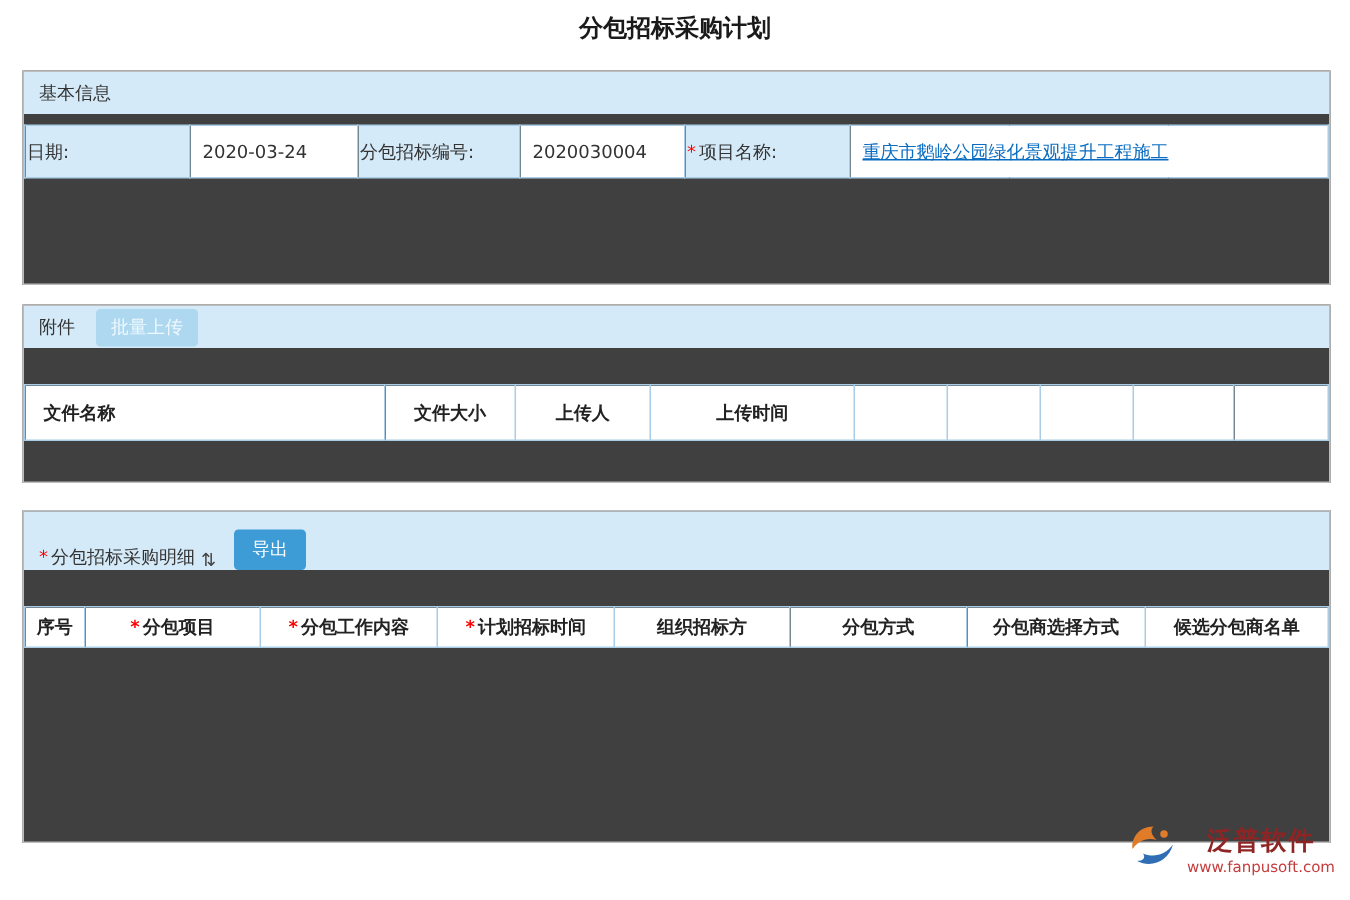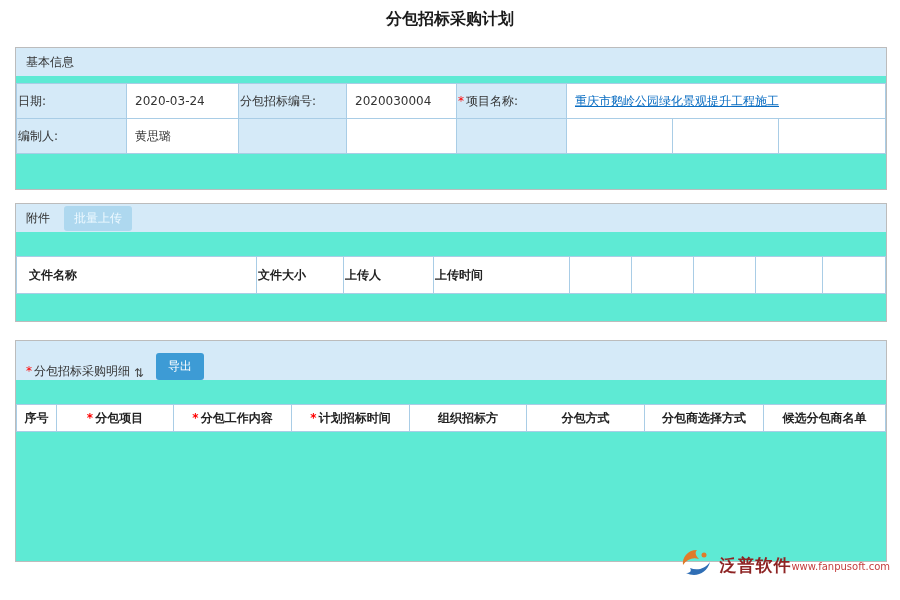--- a/index.html
+++ b/index.html
@@ -3,21 +3,21 @@
 <meta charset="utf-8">
 <style>
   html,body{margin:0;padding:0;}
   body{
     width:900px;height:600px;position:relative;overflow:hidden;
     background:#ffffff;color:#333;
     font-family:"DejaVu Sans","Liberation Sans",sans-serif;font-size:12px;
   }
   .page-title{padding-top:9px;text-align:center;font-size:16px;font-weight:bold;color:#1a1a1a;}
 
-  .section{position:absolute;left:15px;width:870px;border:1px solid #bcbcbc;background:#5eead4;}
+  .section{position:absolute;left:15px;width:870px;border:1px solid #bcbcbc;background:#404040;}
   #sec-basic{top:47px;height:141px;}
   #sec-attach{top:203px;height:117px;}
   #sec-detail{top:340px;height:220px;}
 
   .band{height:28px;background:#d5eaf8;display:flex;align-items:center;padding:0 10px;}
   .band-tall{height:39px;align-items:flex-end;}
   .band-title{color:#333;}
 
   table{border-collapse:collapse;width:100%;table-layout:fixed;}
   td,th{border:1px solid #a9cde6;font-size:12px;overflow:hidden;white-space:nowrap;}
@@ -25,32 +25,32 @@
   .form-table{margin-top:7px;}
   .form-table td{height:32px;}
   .lbl{background:#d5eaf8;text-align:left;padding-right:8px;color:#333;}
   .val{background:#fff;text-align:left;padding-left:8px;color:#333;}
 
   .req{color:#ff0000;margin-right:2px;}
   .req:empty{display:none;margin:0;}
   .link{color:#0a6dc2;text-decoration:underline;cursor:pointer;}
 
   .grid-table{margin-top:24px;}
-  .attach-table th{height:34px;font-weight:bold;text-align:left;background:#fff;color:#222;}
+  .attach-table th{height:34px;font-weight:bold;text-align:center;background:#fff;color:#222;}
   .attach-table th.t-left{text-align:left;padding-left:12px;}
   .detail-table th{height:24px;font-weight:bold;text-align:center;background:#fff;color:#222;}
 
   .btn-light{background:#aed8ef;color:#eef9ff;border:none;border-radius:3px;
     padding:4px 10px;font-size:12px;cursor:pointer;font-family:inherit;margin-left:14px;}
   .btn-primary{background:#3d9bd5;color:#ffffff;border:none;border-radius:3px;
     padding:5px 12px;font-size:12px;cursor:pointer;font-family:inherit;margin-left:12px;}
   .sort-icon{font-size:12px;color:#444;margin-left:4px;cursor:pointer;}
 
   .branding{position:absolute;top:549px;right:10px;display:flex;align-items:center;}
-  .brand-col{display:flex;flex-direction:row;align-items:center;margin-left:5px;}
+  .brand-col{display:flex;flex-direction:column;align-items:center;margin-left:5px;}
   .brand-name{font-size:17px;font-weight:bold;color:#8e2424;letter-spacing:1px;}
   .brand-url{font-size:10px;color:#c43c3c;margin-top:1px;}
 </style>
 </head>
 <body>
 
 <div class="page-title">分包招标采购计划</div>
 
 <div class="section" id="sec-basic">
   <div class="band">
@@ -72,30 +72,20 @@
       <td class="lbl">日期:</td>
       <td class="val">2020-03-24</td>
       <td class="lbl">分包招标编号:</td>
       <td class="val">2020030004</td>
       <td class="lbl">
         <span class="req">*</span><span>项目名称:</span>
       </td>
       <td class="val" colspan="3">
         <a class="link">重庆市鹅岭公园绿化景观提升工程施工</a>
       </td>
-    </tr>
-    <tr>
-      <td class="lbl">编制人:</td>
-      <td class="val">黄思璐</td>
-      <td class="lbl"></td>
-      <td class="val"></td>
-      <td class="lbl"></td>
-      <td class="val"></td>
-      <td class="val"></td>
-      <td class="val"></td>
     </tr>
   </tbody>
     </table>
 </div>
 
 <div class="section" id="sec-attach">
   <div class="band">
     <span class="band-title">附件</span>
     <button class="btn-light">批量上传</button>
   </div>

